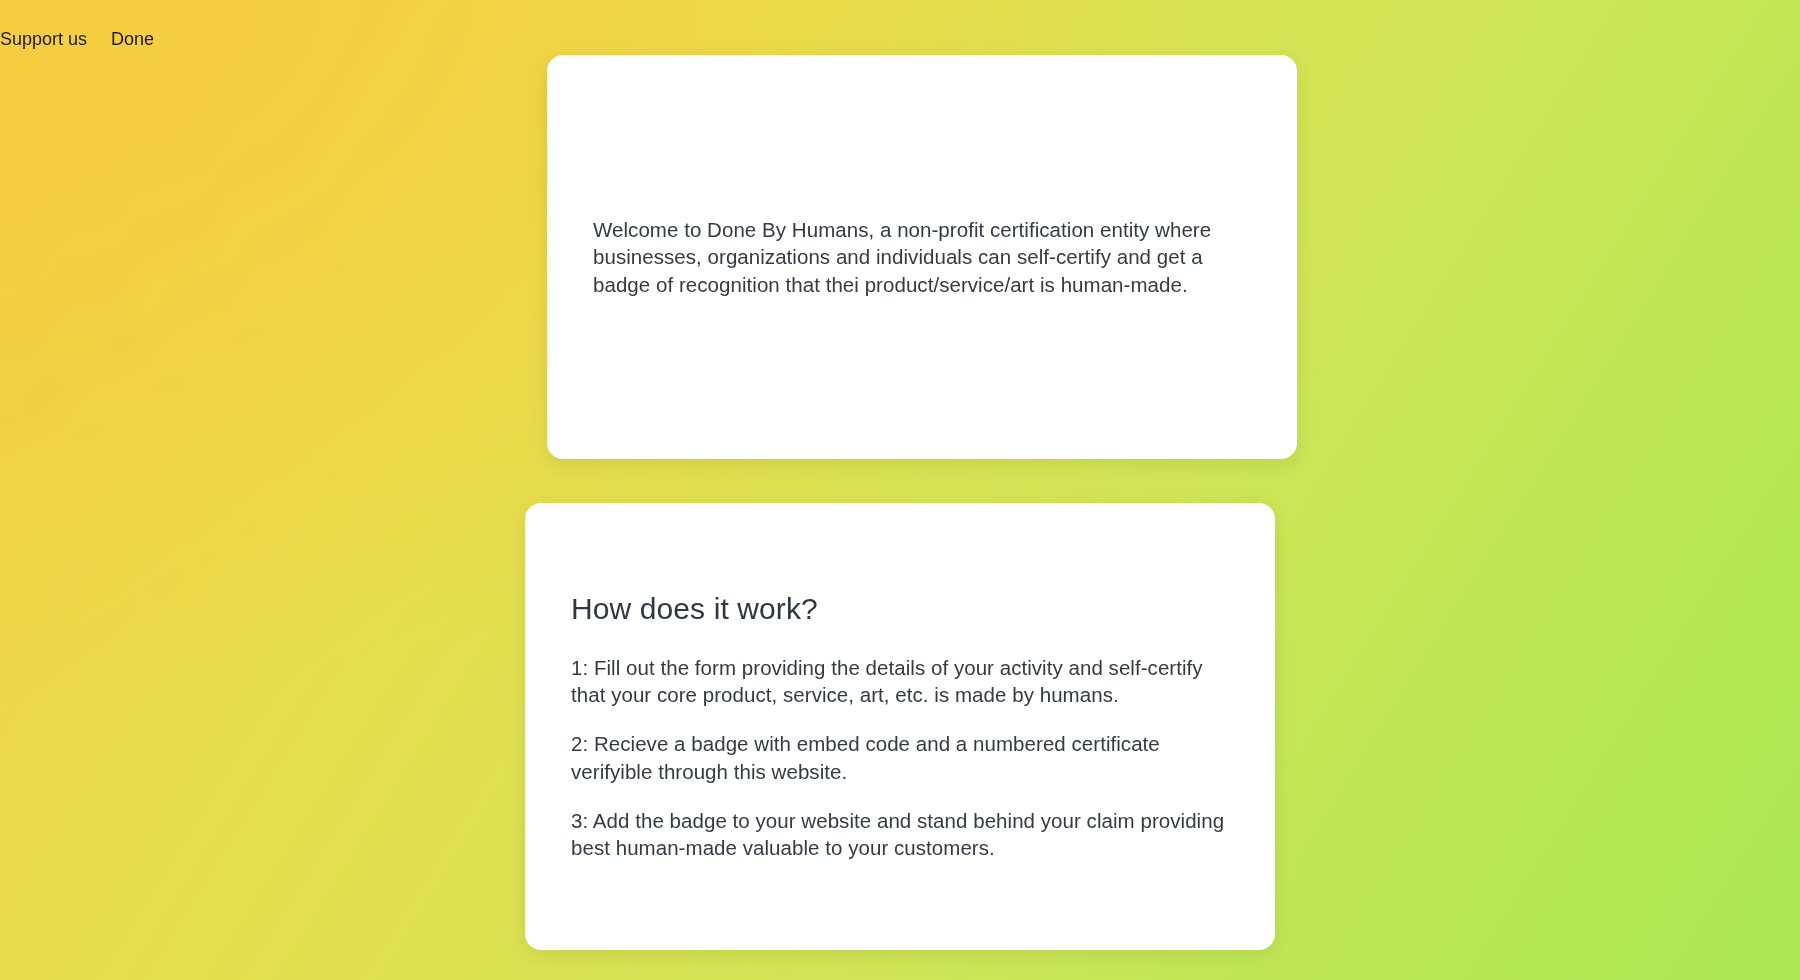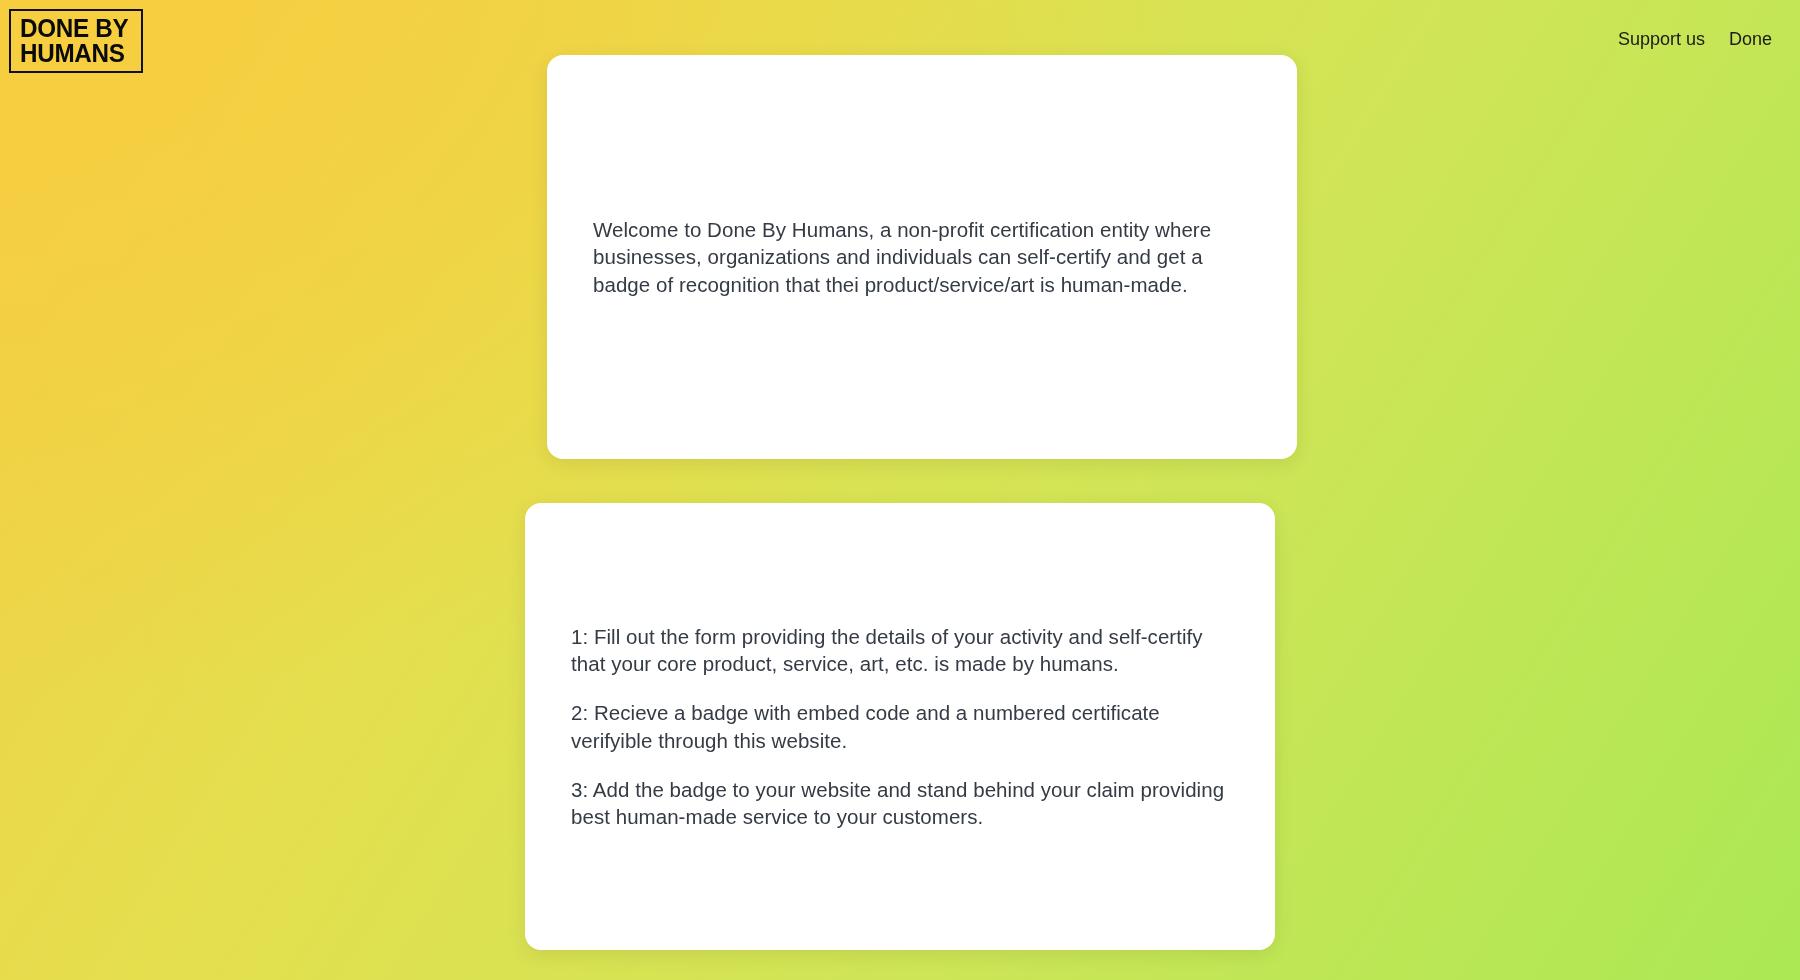--- a/index.html
+++ b/index.html
@@ -94,39 +94,36 @@
     letter-spacing:0.1px;
   }
 </style>
 </head>
 <body>
 
 <div class="page">
 
   <header class="site-header">
 
-    <a class="brand-logo" href="#">
-      <span class="logo-line">DONE BY</span>
-      <span class="logo-line">HUMANS</span>
-    </a>
 
     <nav class="nav">
       <a href="#">Support us</a>
       <a href="#">Done</a>
     </nav>
 
   </header>
 
   <main class="cards">
 
     <section class="card card-intro">
       <p>Welcome to Done By Humans, a non-profit certification entity where businesses, organizations and individuals can self-certify and get a badge of recognition that thei product/service/art is human-made.</p>
     </section>
 
     <section class="card card-how">
+      <h2 class="section-title">How does it work?</h2>
       <p>1: Fill out the form providing the details of your activity and self-certify that your core product, service, art, etc. is made by humans.</p>
       <p>2: Recieve a badge with embed code and a numbered certificate verifyible through this website.</p>
-      <p>3: Add the badge to your website and stand behind your claim providing best human-made service to your customers.</p>
+      <p>3: Add the badge to your website and stand behind your claim providing best human-made valuable to your customers.</p>
     </section>
 
   </main>
 
 </div>
 
 </body></html>

